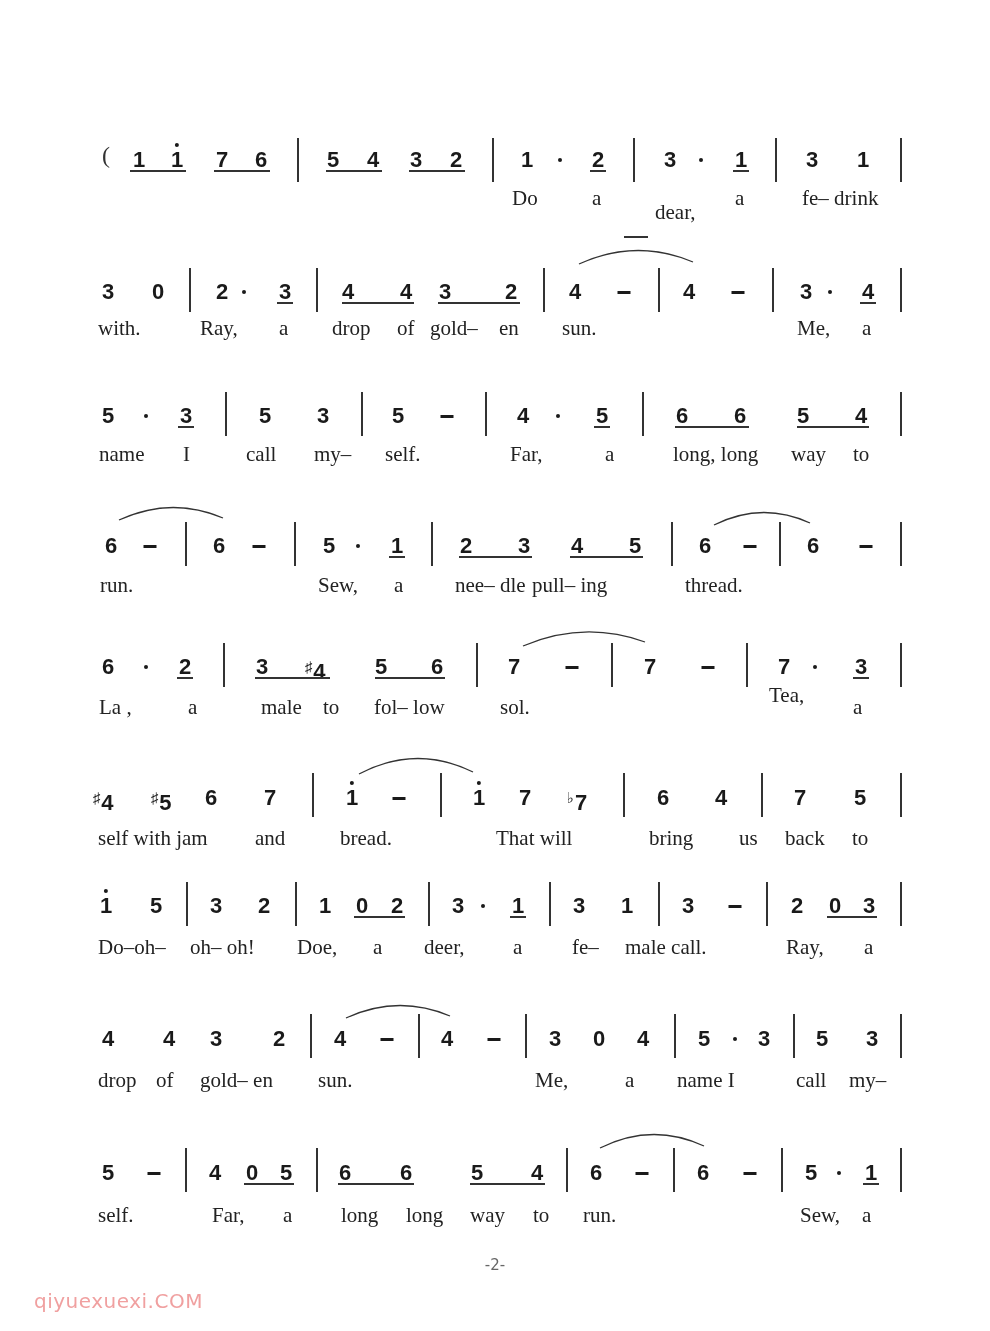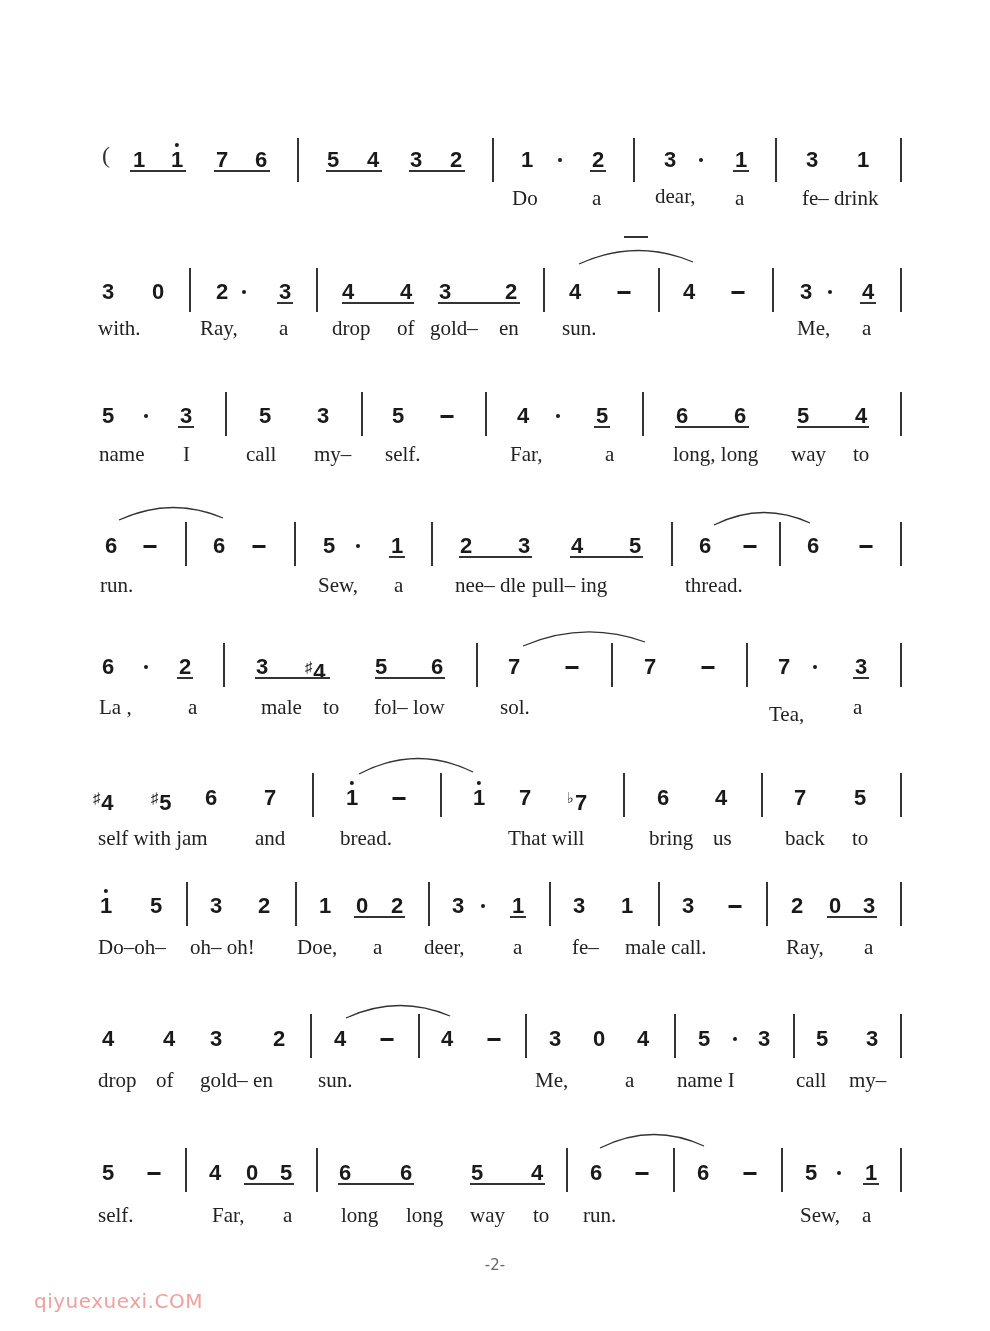--- a/index.html
+++ b/index.html
@@ -55,21 +55,21 @@
     <span class="note" style="left:670px;top:147px">3</span>
     <div class="dot" style="left:701px;top:158px"></div>
     <span class="note" style="left:741px;top:147px">1</span>
     <div class="uline" style="left:733px;top:170px;width:16px"></div>
     <div class="bar" style="left:775px;top:138px"></div>
     <span class="note" style="left:812px;top:147px">3</span>
     <span class="note" style="left:863px;top:147px">1</span>
     <div class="bar" style="left:900px;top:138px"></div>
     <span class="lyric" style="left:512px;top:186px">Do</span>
     <span class="lyric" style="left:592px;top:186px">a</span>
-    <span class="lyric" style="left:655px;top:184px">dear,</span>
+    <span class="lyric" style="left:655px;top:200px">dear,</span>
     <span class="lyric" style="left:735px;top:186px">a</span>
     <span class="lyric" style="left:802px;top:186px">fe– drink</span>
   </div>
 
   <div class="row" style="top:0">
     <span class="note" style="left:108px;top:279px">3</span>
     <span class="note" style="left:158px;top:279px">0</span>
     <div class="bar" style="left:189px;top:268px"></div>
     <span class="note" style="left:222px;top:279px">2</span>
     <div class="dot" style="left:244px;top:290px"></div>
@@ -211,21 +211,21 @@
     <div class="dot" style="left:815px;top:665px"></div>
     <span class="note" style="left:861px;top:654px">3</span>
     <div class="uline" style="left:853px;top:677px;width:16px"></div>
     <div class="bar" style="left:900px;top:643px"></div>
     <span class="lyric" style="left:99px;top:695px">La ,</span>
     <span class="lyric" style="left:188px;top:695px">a</span>
     <span class="lyric" style="left:261px;top:695px">male</span>
     <span class="lyric" style="left:323px;top:695px">to</span>
     <span class="lyric" style="left:374px;top:695px">fol– low</span>
     <span class="lyric" style="left:500px;top:695px">sol.</span>
-    <span class="lyric" style="left:769px;top:702px">Tea,</span>
+    <span class="lyric" style="left:769px;top:683px">Tea,</span>
     <span class="lyric" style="left:853px;top:695px">a</span>
   </div>
 
   <div class="row" style="top:0">
     <span class="note" style="left:103px;top:785px"><span class="acc">♯</span><span>4</span></span>
     <span class="note" style="left:161px;top:785px"><span class="acc">♯</span><span>5</span></span>
     <span class="note" style="left:211px;top:785px">6</span>
     <span class="note" style="left:270px;top:785px">7</span>
     <div class="bar" style="left:312px;top:773px"></div>
     <svg class="tie" style="left:357px;top:752px" width="118" height="24">
@@ -240,23 +240,23 @@
     <div class="bar" style="left:623px;top:773px"></div>
     <span class="note" style="left:663px;top:785px">6</span>
     <span class="note" style="left:721px;top:785px">4</span>
     <div class="bar" style="left:761px;top:773px"></div>
     <span class="note" style="left:800px;top:785px">7</span>
     <span class="note" style="left:860px;top:785px">5</span>
     <div class="bar" style="left:900px;top:773px"></div>
     <span class="lyric" style="left:98px;top:826px">self with jam</span>
     <span class="lyric" style="left:255px;top:826px">and</span>
     <span class="lyric" style="left:340px;top:826px">bread.</span>
-    <span class="lyric" style="left:508px;top:826px">That will</span>
+    <span class="lyric" style="left:496px;top:826px">That will</span>
     <span class="lyric" style="left:649px;top:826px">bring</span>
-    <span class="lyric" style="left:713px;top:826px">us</span>
+    <span class="lyric" style="left:739px;top:826px">us</span>
     <span class="lyric" style="left:785px;top:826px">back</span>
     <span class="lyric" style="left:852px;top:826px">to</span>
   </div>
 
   <div class="row" style="top:0">
     <span class="note" style="left:106px;top:893px"><span class="hi">1</span></span>
     <span class="note" style="left:156px;top:893px">5</span>
     <div class="bar" style="left:186px;top:882px"></div>
     <span class="note" style="left:216px;top:893px">3</span>
     <span class="note" style="left:264px;top:893px">2</span>

